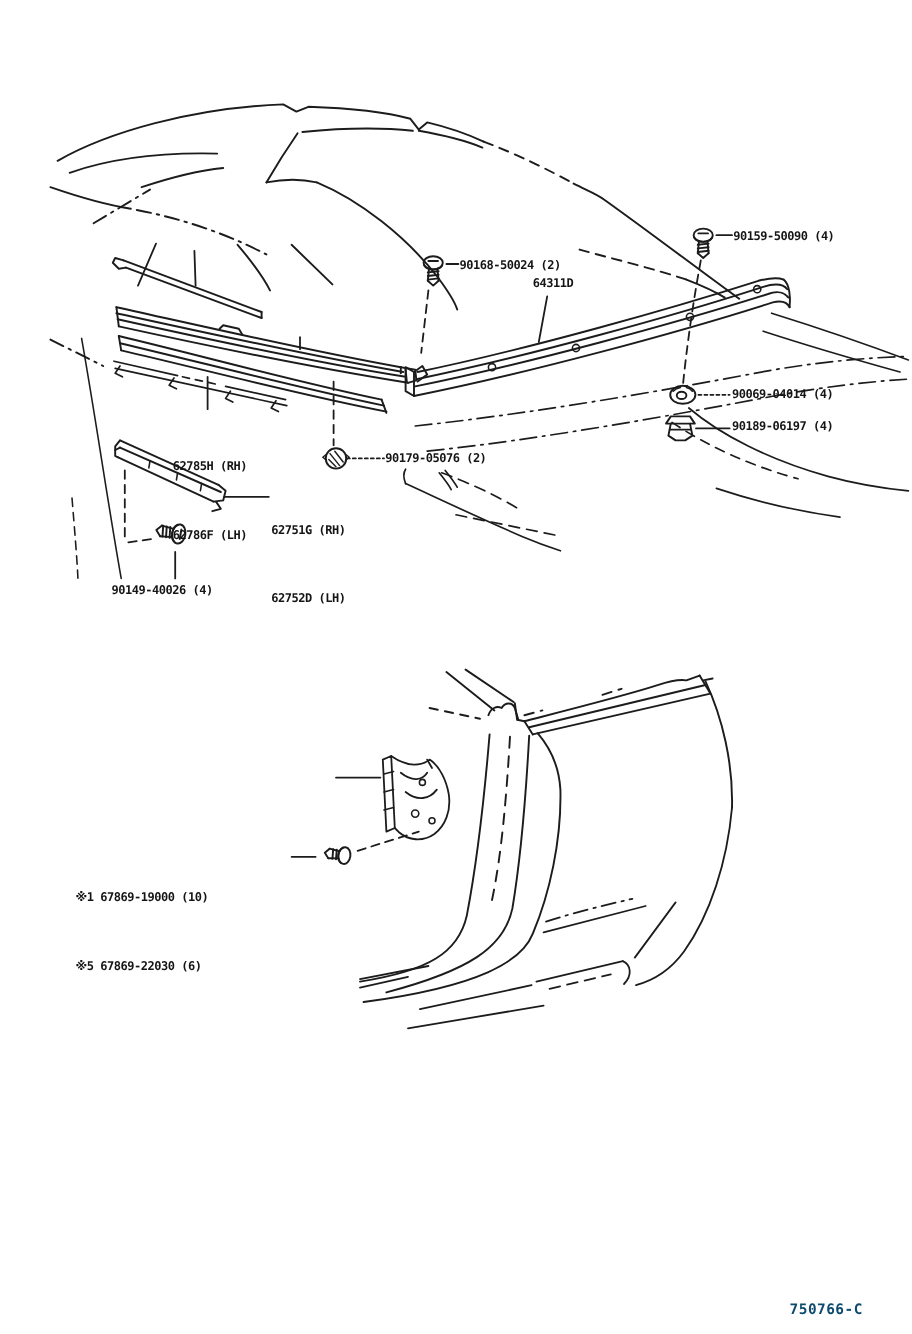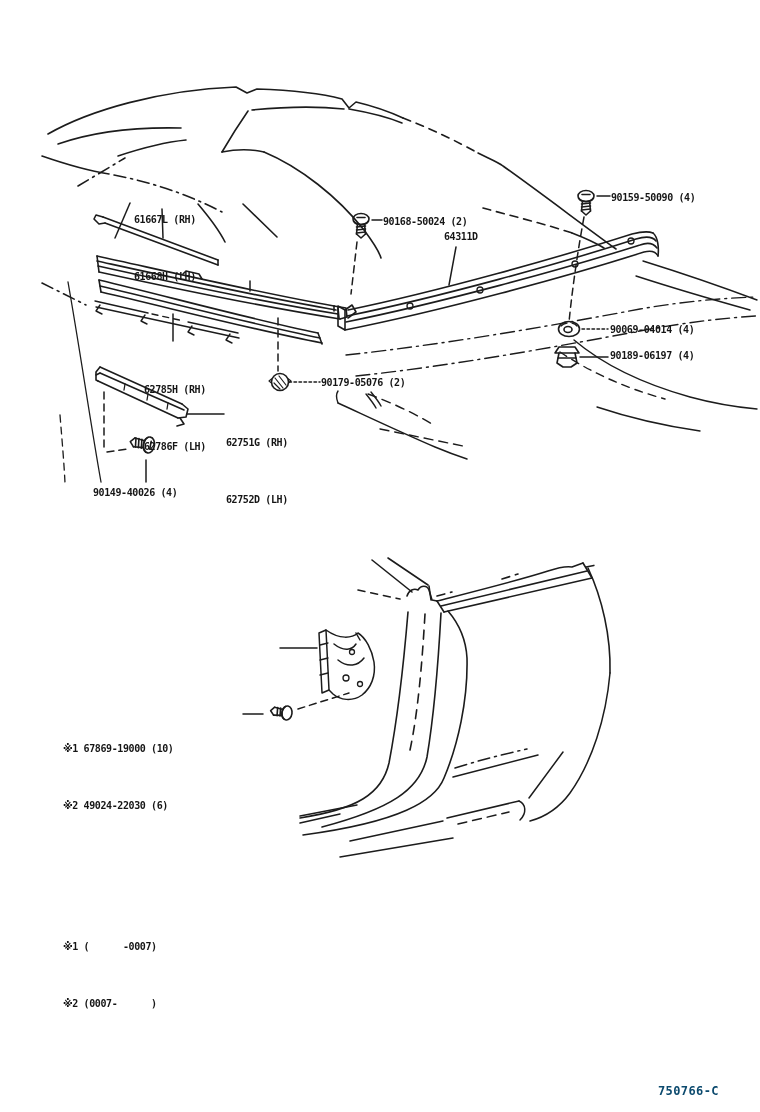--- a/index.html
+++ b/index.html
@@ -241,24 +241,20 @@
     <path d="M280,648 L317,648"></path>
     <path d="M243,714 L263,714"></path>
     <path d="M357,242 L351,294" stroke-dasharray="7 5"></path>
     <path d="M584,217 C577,255 572,292 569,322" stroke-dasharray="7 5"></path>
     <path d="M278,318 L278,371" stroke-dasharray="7 5"></path>
     <path d="M104,392 L104,448 M107,452 L128,449" stroke-dasharray="7 5"></path>
     <path d="M298,709 L349,693" stroke-dasharray="7 5"></path>
   </g>
 </svg>
 
-  <div class="label" style="left:134px;top:172px">
-    <div>61667L (RH)</div>
-    <div>61668H (LH)</div>
-  </div>
 
 
   <div class="label" style="left:383px;top:212px">90168-50024 (2)</div>
 
   <div class="label" style="left:444px;top:227px">64311D</div>
 
   <div class="label" style="left:611px;top:188px">90159-50090 (4)</div>
 
   <div class="label" style="left:144px;top:342px">
     <div>62785H (RH)</div>
@@ -274,22 +270,18 @@
   <div class="label" style="left:226px;top:395px">
     <div>62751G (RH)</div>
     <div>62752D (LH)</div>
   </div>
 
   <div class="label" style="left:93px;top:483px">90149-40026 (4)</div>
 
 
   <div class="label" style="left:63px;top:701px">
     <div>※1 67869-19000 (10)</div>
-    <div>※2 49024-22030 (6)</div>
+    <div>※5 67869-22030 (6)</div>
   </div>
 
-  <div class="label" style="left:63px;top:899px">
-    <div>※1 (      -0007)</div>
-    <div>※2 (0007-      )</div>
-  </div>
 
   <div class="code" style="left:658px;top:1084px">750766-C</div>
 </div>
 
 </body></html>

